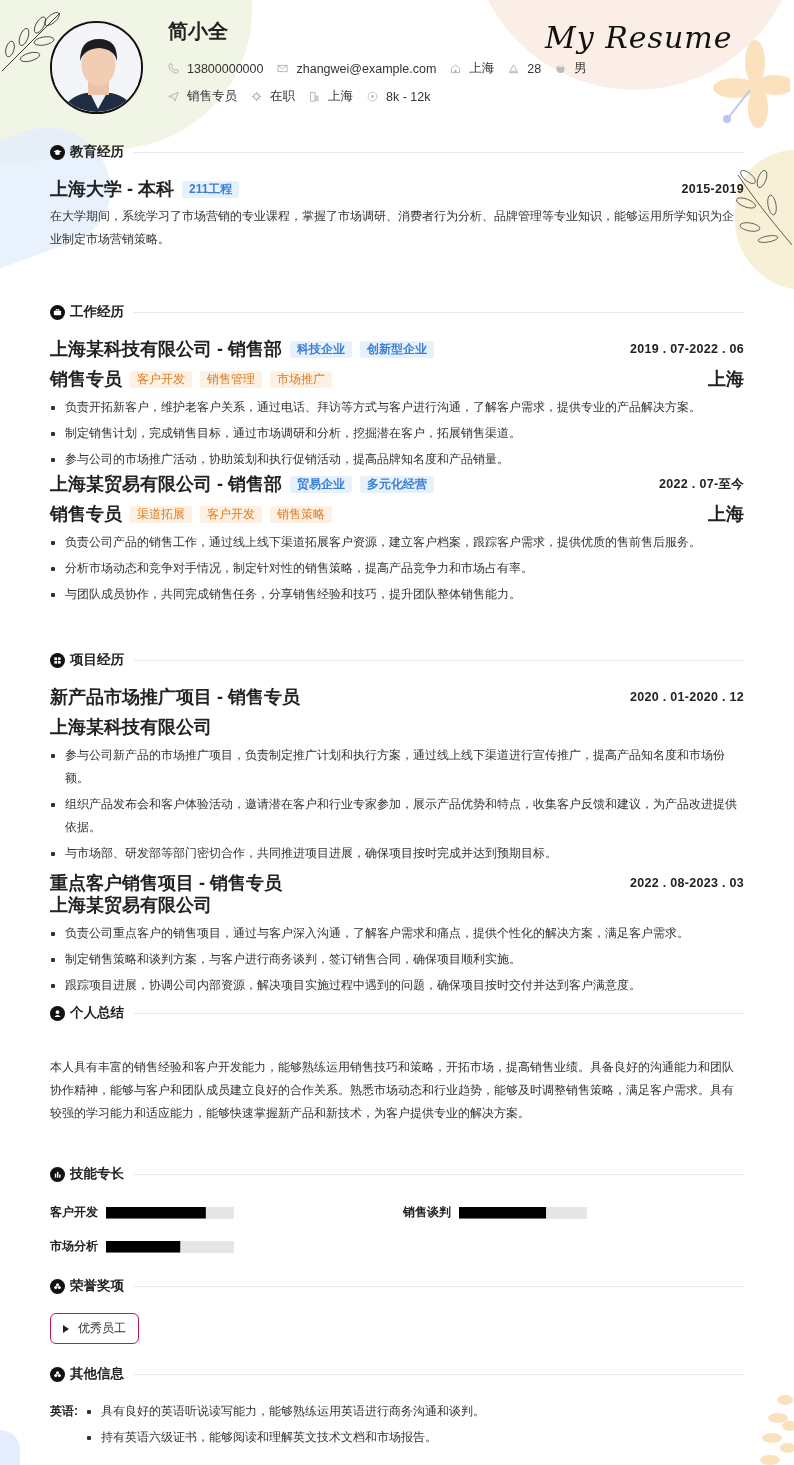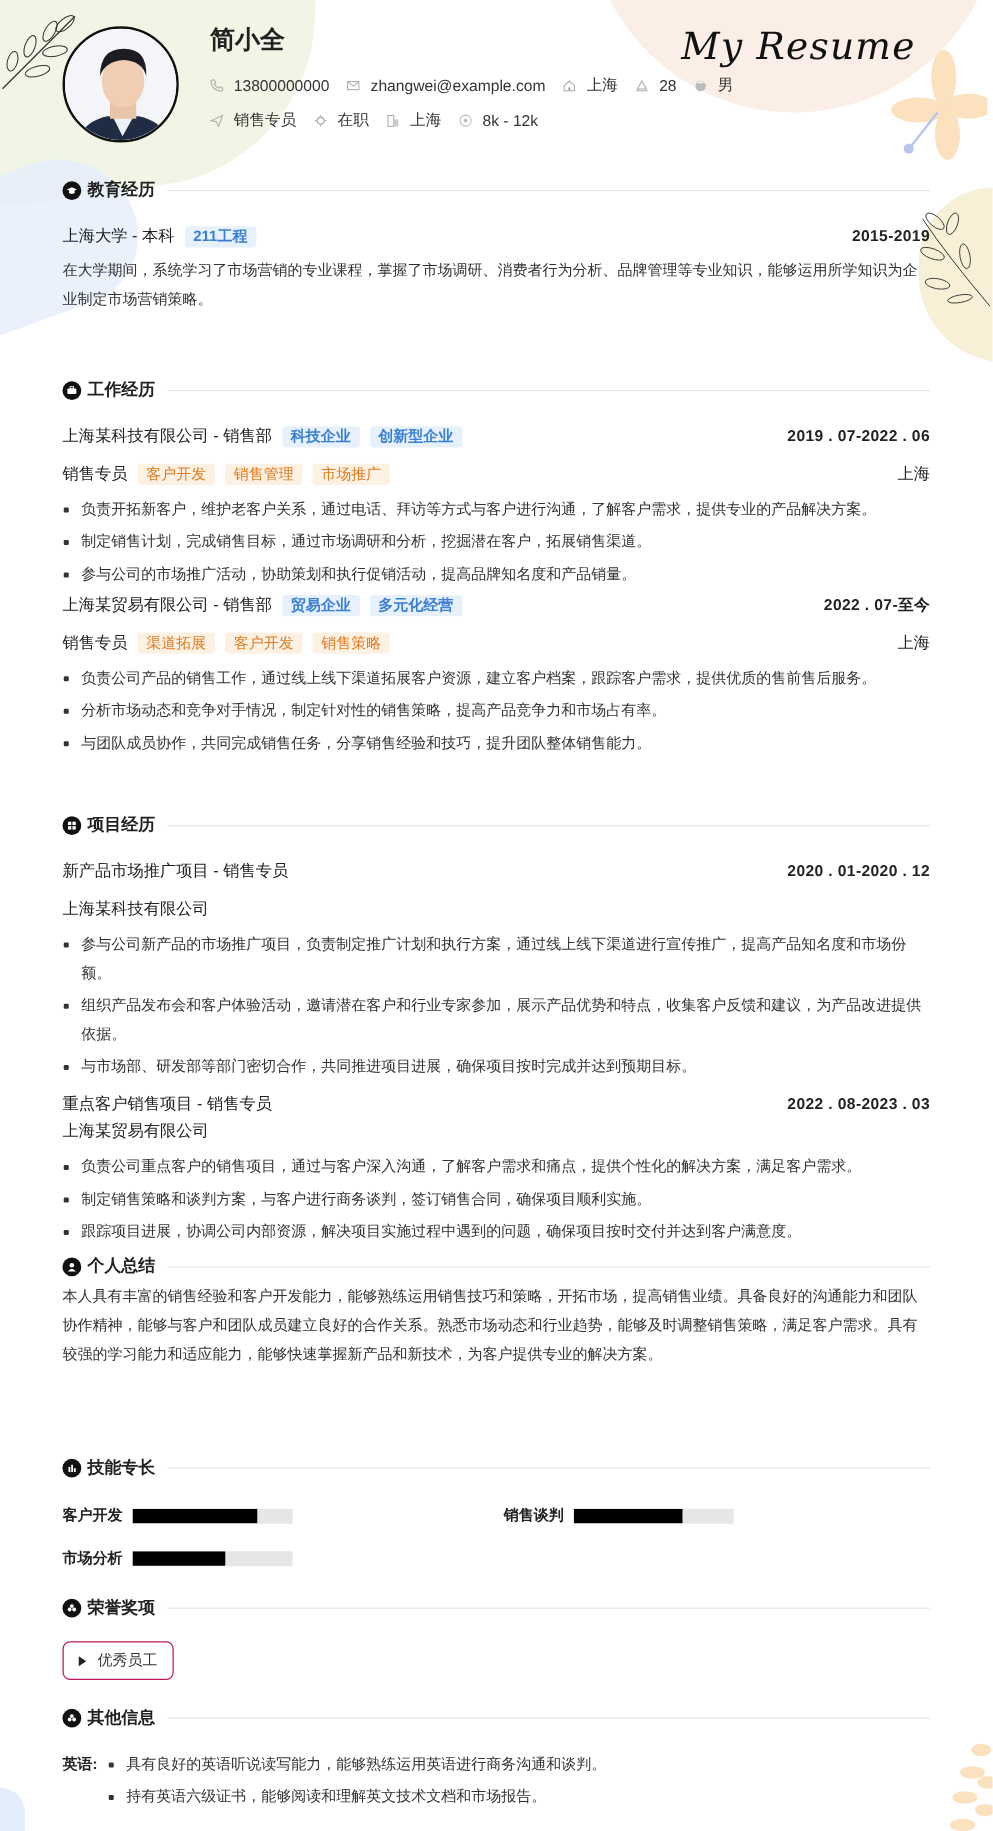--- a/index.html
+++ b/index.html
@@ -28,21 +28,21 @@
 
   .section { position: absolute; left: 50px; width: 694px; }
   .sec-head { display: flex; align-items: center; height: 18px; }
   .sec-icon { width: 15px; height: 15px; border-radius: 50%; background: #111; margin-right: 5px; display: flex; align-items: center; justify-content: center; }
   .sec-icon svg { width: 9px; height: 9px; }
   .sec-title { font-size: 13.5px; font-weight: bold; color: #222; margin-right: 10px; white-space: nowrap; }
   .sec-line { flex: 1; height: 1px; background: #e8e8e8; }
 
   .row { display: flex; align-items: center; justify-content: space-between; height: 20px; }
   .row-left { display: flex; align-items: center; }
-  .bold { font-weight: normal; font-size: 13px; color: #222; }
+  .bold { font-weight: bold; font-size: 18px; color: #222; }
   .tag { display: inline-block; font-size: 12px; padding: 1px 7px; border-radius: 3px; margin-left: 8px; line-height: 15px; }
   .tag.blue { background: #e6f1fc; color: #3b7fd4; font-weight: bold; }
   .tag.orange { background: #fdf1e3; color: #e07b1f; }
   .date { font-weight: bold; font-size: 12.5px; color: #222; letter-spacing: .3px; }
   .para { font-size: 12px; line-height: 23px; color: #333; }
   ul.bullets { list-style: none; }
   ul.bullets li { position: relative; padding-left: 15px; font-size: 12px; line-height: 23px; color: #333; margin-bottom: 3px; }
   ul.bullets li::before { content: ""; position: absolute; left: 1px; top: 10px; width: 4px; height: 4px; background: #333; border-radius: 1px; }
 
   .skill { position: absolute; display: flex; align-items: center; }
@@ -319,21 +319,21 @@
   <div class="sec-head">
     <div class="sec-icon">
         <svg viewBox="0 0 10 10">
           <circle cx="5" cy="3.5" r="2" fill="#fff"></circle>
           <path d="M1.5 9 Q5 4.5 8.5 9 Z" fill="#fff"></path>
         </svg>
       </div>
     <div class="sec-title">个人总结</div>
     <div class="sec-line"></div>
   </div>
-  <div class="para" style="margin-top:4px">本人具有丰富的销售经验和客户开发能力，能够熟练运用销售技巧和策略，开拓市场，提高销售业绩。具备良好的沟通能力和团队协作精神，能够与客户和团队成员建立良好的合作关系。熟悉市场动态和行业趋势，能够及时调整销售策略，满足客户需求。具有较强的学习能力和适应能力，能够快速掌握新产品和新技术，为客户提供专业的解决方案。</div>
+  <div class="para" style="margin-top:34px">本人具有丰富的销售经验和客户开发能力，能够熟练运用销售技巧和策略，开拓市场，提高销售业绩。具备良好的沟通能力和团队协作精神，能够与客户和团队成员建立良好的合作关系。熟悉市场动态和行业趋势，能够及时调整销售策略，满足客户需求。具有较强的学习能力和适应能力，能够快速掌握新产品和新技术，为客户提供专业的解决方案。</div>
 </div>
 
 <div class="section" style="top:1165px;height:100px">
   <div class="sec-head">
     <div class="sec-icon">
         <svg viewBox="0 0 10 10">
           <rect x="2" y="4" width="1.6" height="4.5" fill="#fff"></rect>
           <rect x="4.4" y="2" width="1.6" height="6.5" fill="#fff"></rect>
           <rect x="6.8" y="5" width="1.6" height="3.5" fill="#fff"></rect>
         </svg>

